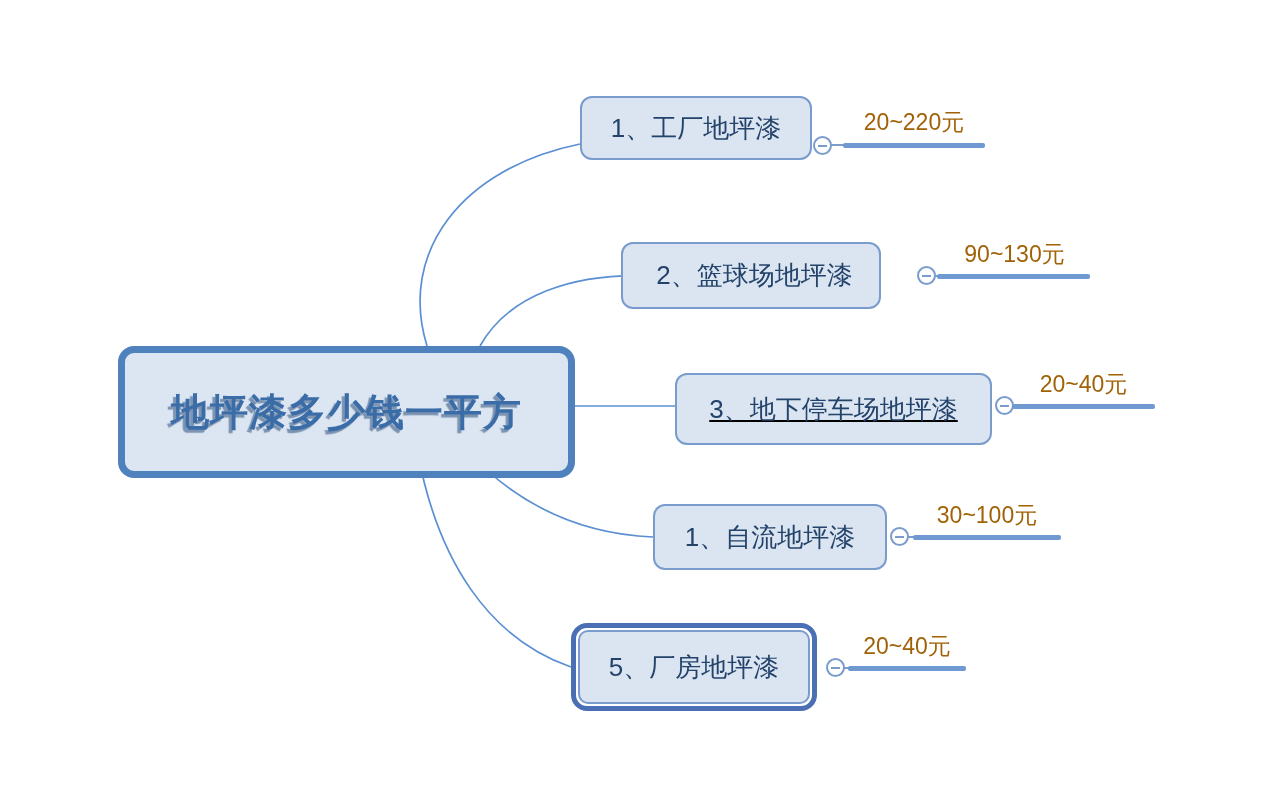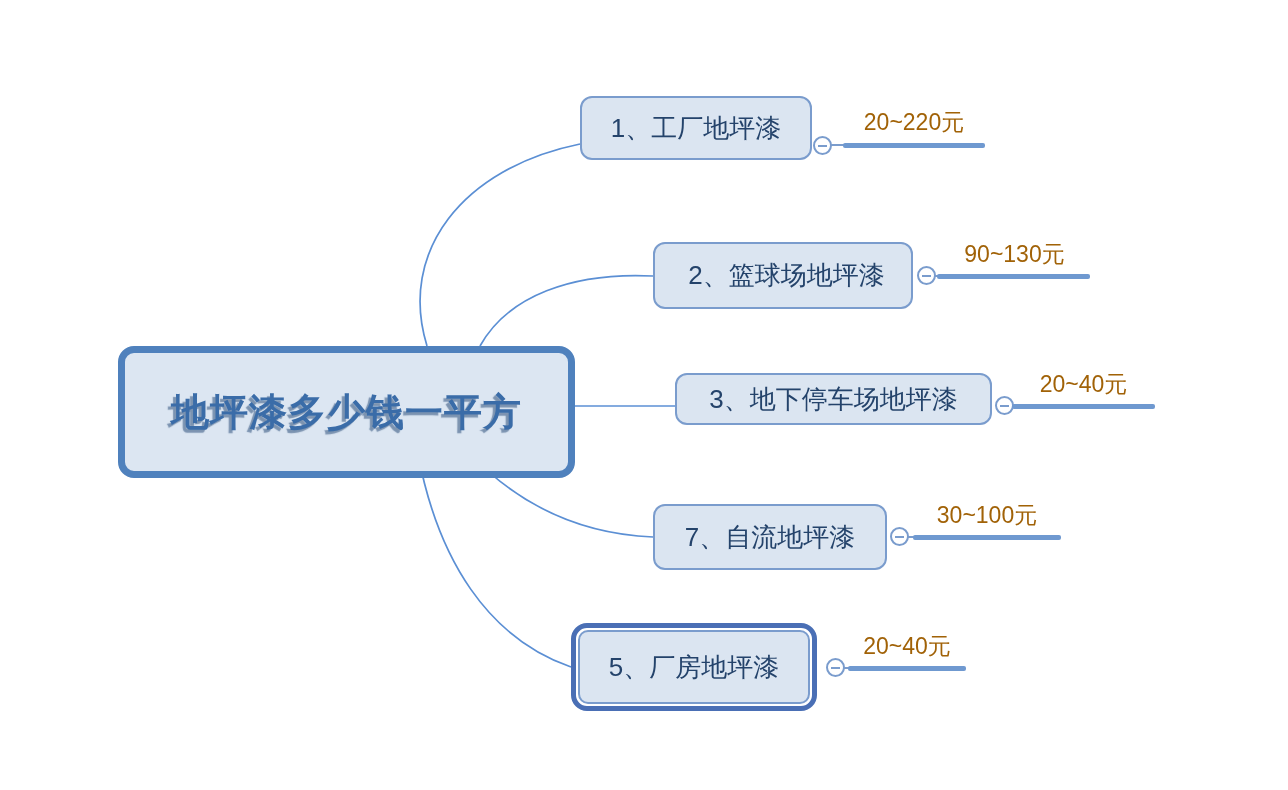--- a/index.html
+++ b/index.html
@@ -47,22 +47,22 @@
   .branch {
     border: 2px solid #7a9ccd;
     border-radius: 12px;
   }
   .branch-label {
     font-size: 26px;
     color: #24436b;
     white-space: nowrap;
   }
   .b1 { left: 580px; top: 96px; width: 232px; height: 64px; }
-  .b2 { left: 653px; top: 242px; width: 260px; height: 67px; padding-left: 7px; }
-  .b3 { left: 675px; top: 373px; width: 317px; height: 52px; }
+  .b2 { left: 621px; top: 242px; width: 260px; height: 67px; padding-left: 7px; }
+  .b3 { left: 675px; top: 373px; width: 317px; height: 72px; text-decoration: underline; }
   .b4 { left: 653px; top: 504px; width: 234px; height: 66px; }
   .b5-outer {
     position: absolute;
     left: 571px; top: 623px;
     width: 246px; height: 88px;
     box-sizing: border-box;
     border: 5px solid #4a6fb5;
     border-radius: 16px;
     background: #ffffff;
     padding: 2px;
@@ -167,21 +167,21 @@
   <div class="node branch b3">
     <span class="branch-label">3、地下停车场地坪漆</span>
   </div>
   <div class="collapse-circle c3">
     <span class="collapse-dash"></span>
   </div>
   <div class="price-label p3-label">20~40元</div>
   <div class="price-bar p3-bar"></div>
 
   <div class="node branch b4">
-    <span class="branch-label">7、自流地坪漆</span>
+    <span class="branch-label">1、自流地坪漆</span>
   </div>
   <div class="collapse-circle c4">
     <span class="collapse-dash"></span>
   </div>
   <div class="price-label p4-label">30~100元</div>
   <div class="price-bar p4-bar"></div>
 
   <div class="b5-outer">
     <div class="b5-inner">
       <span class="branch-label">5、厂房地坪漆</span>

